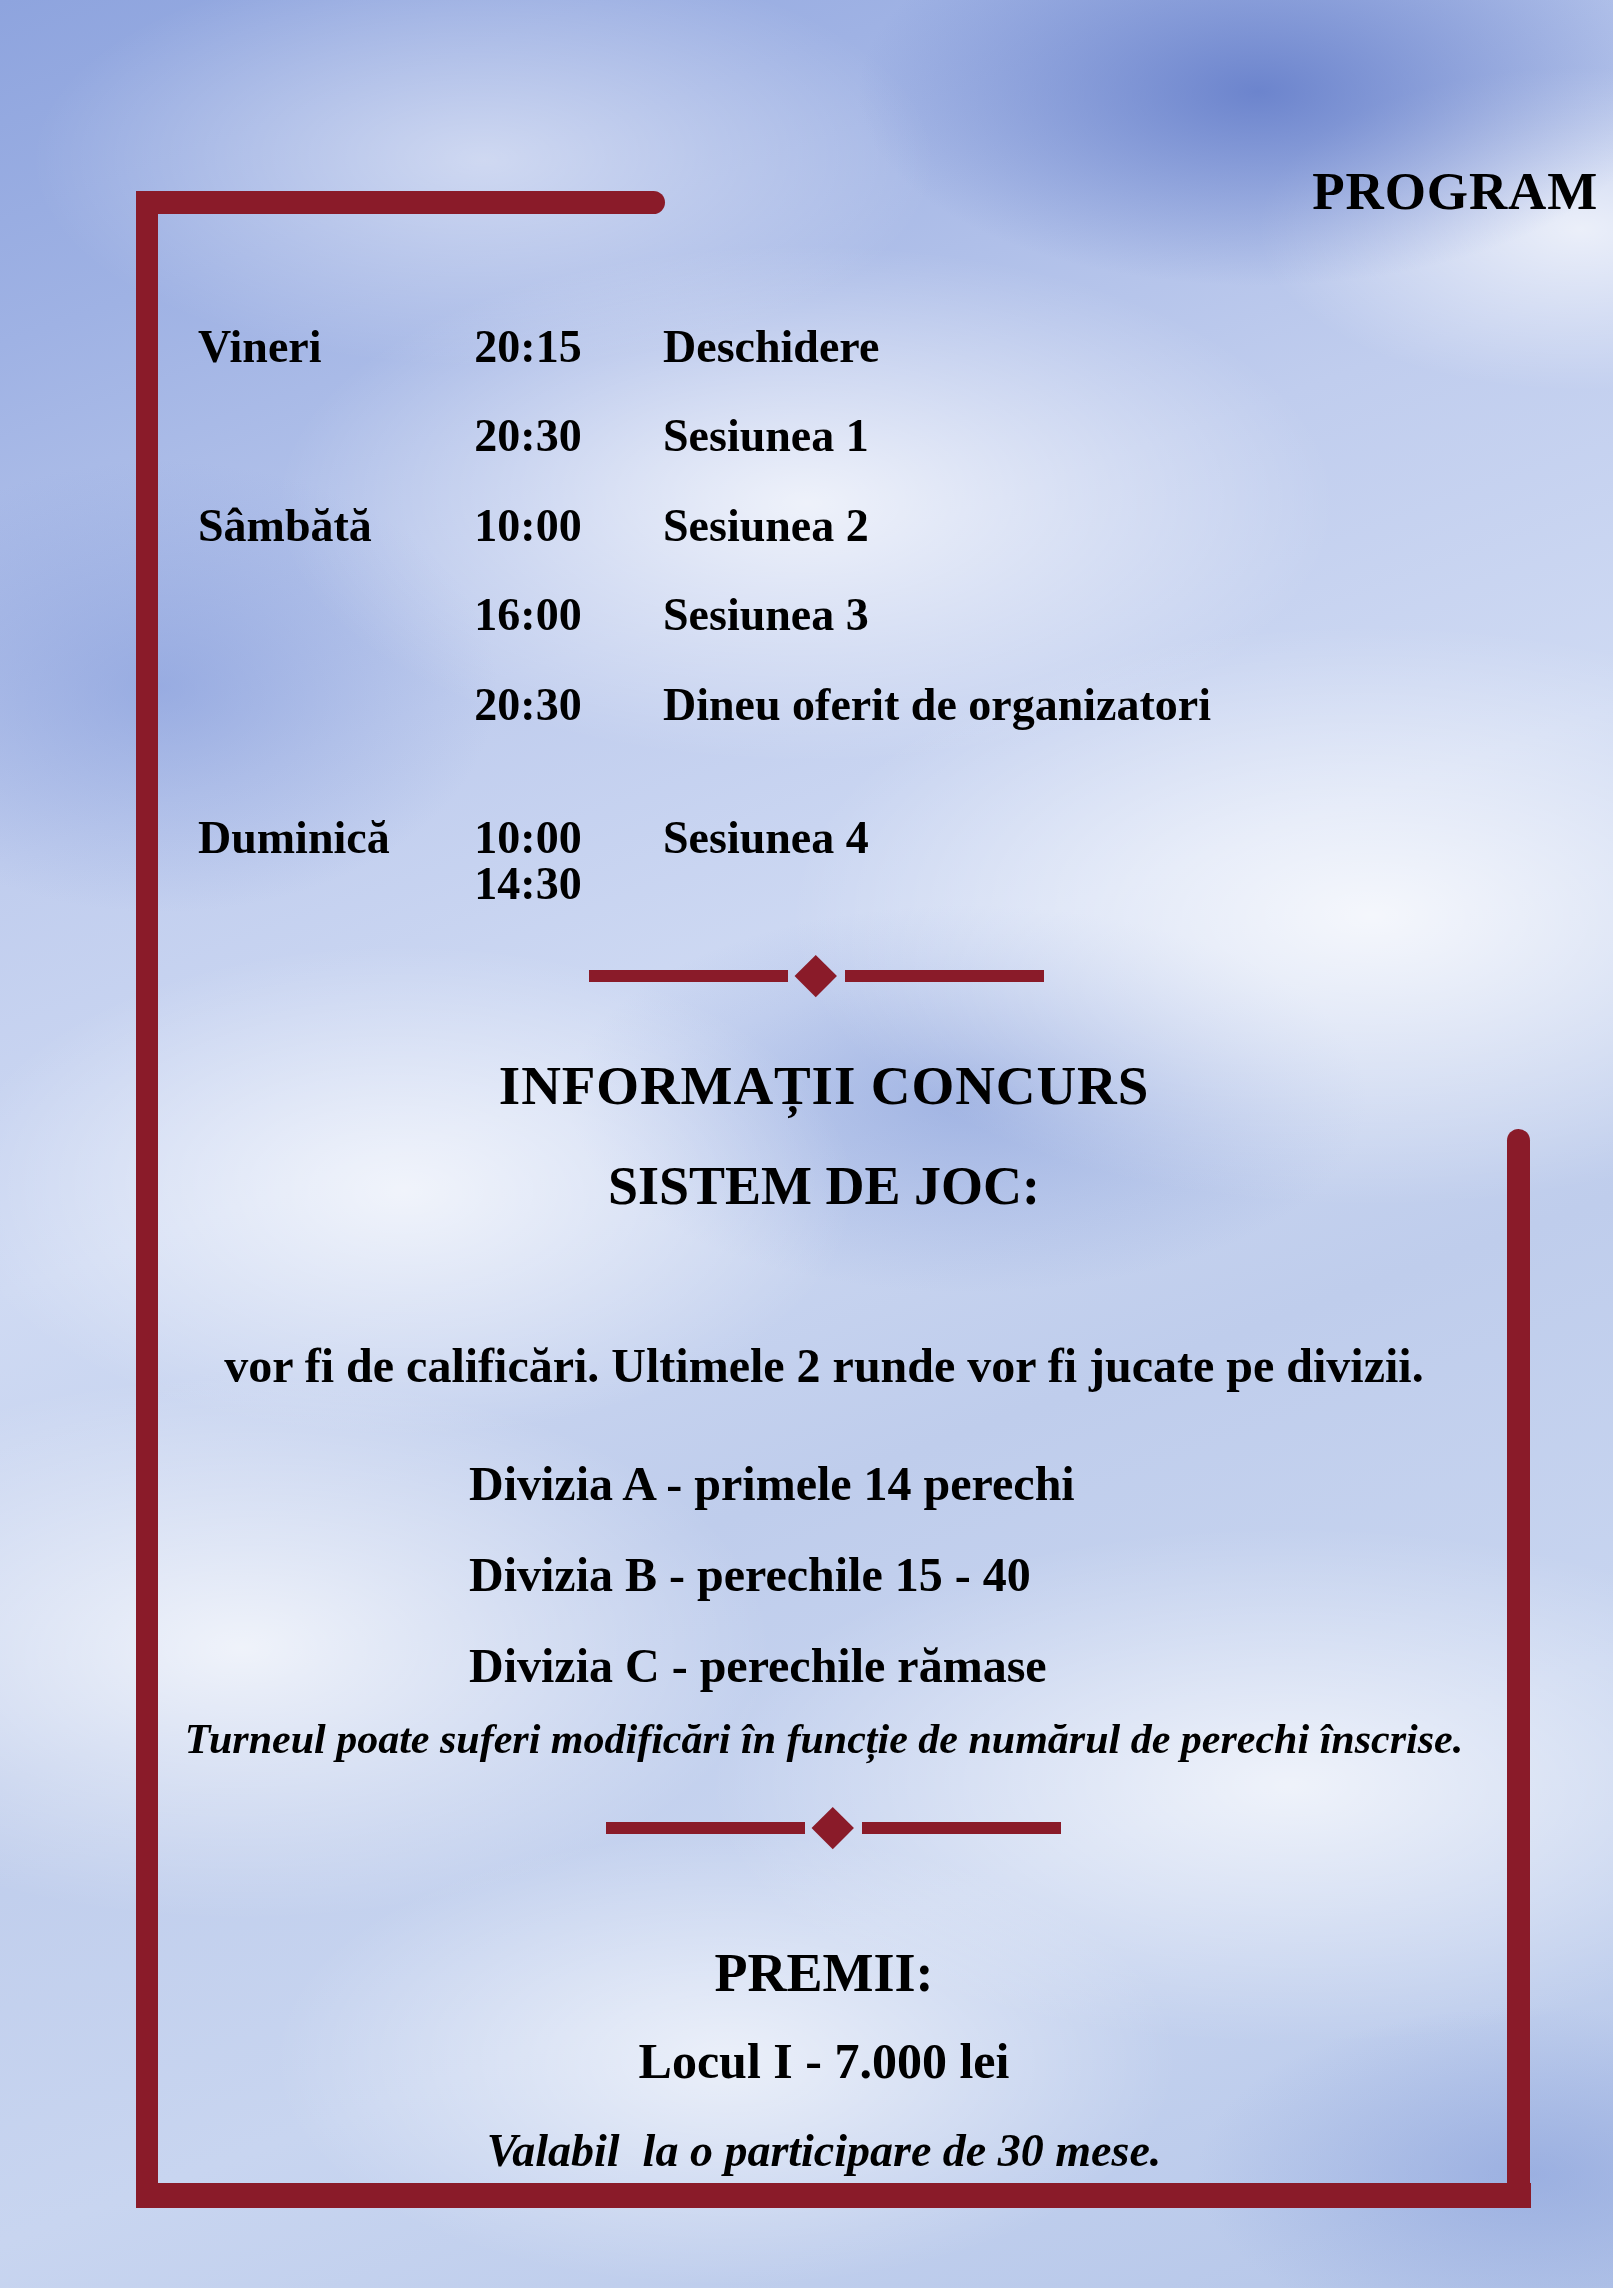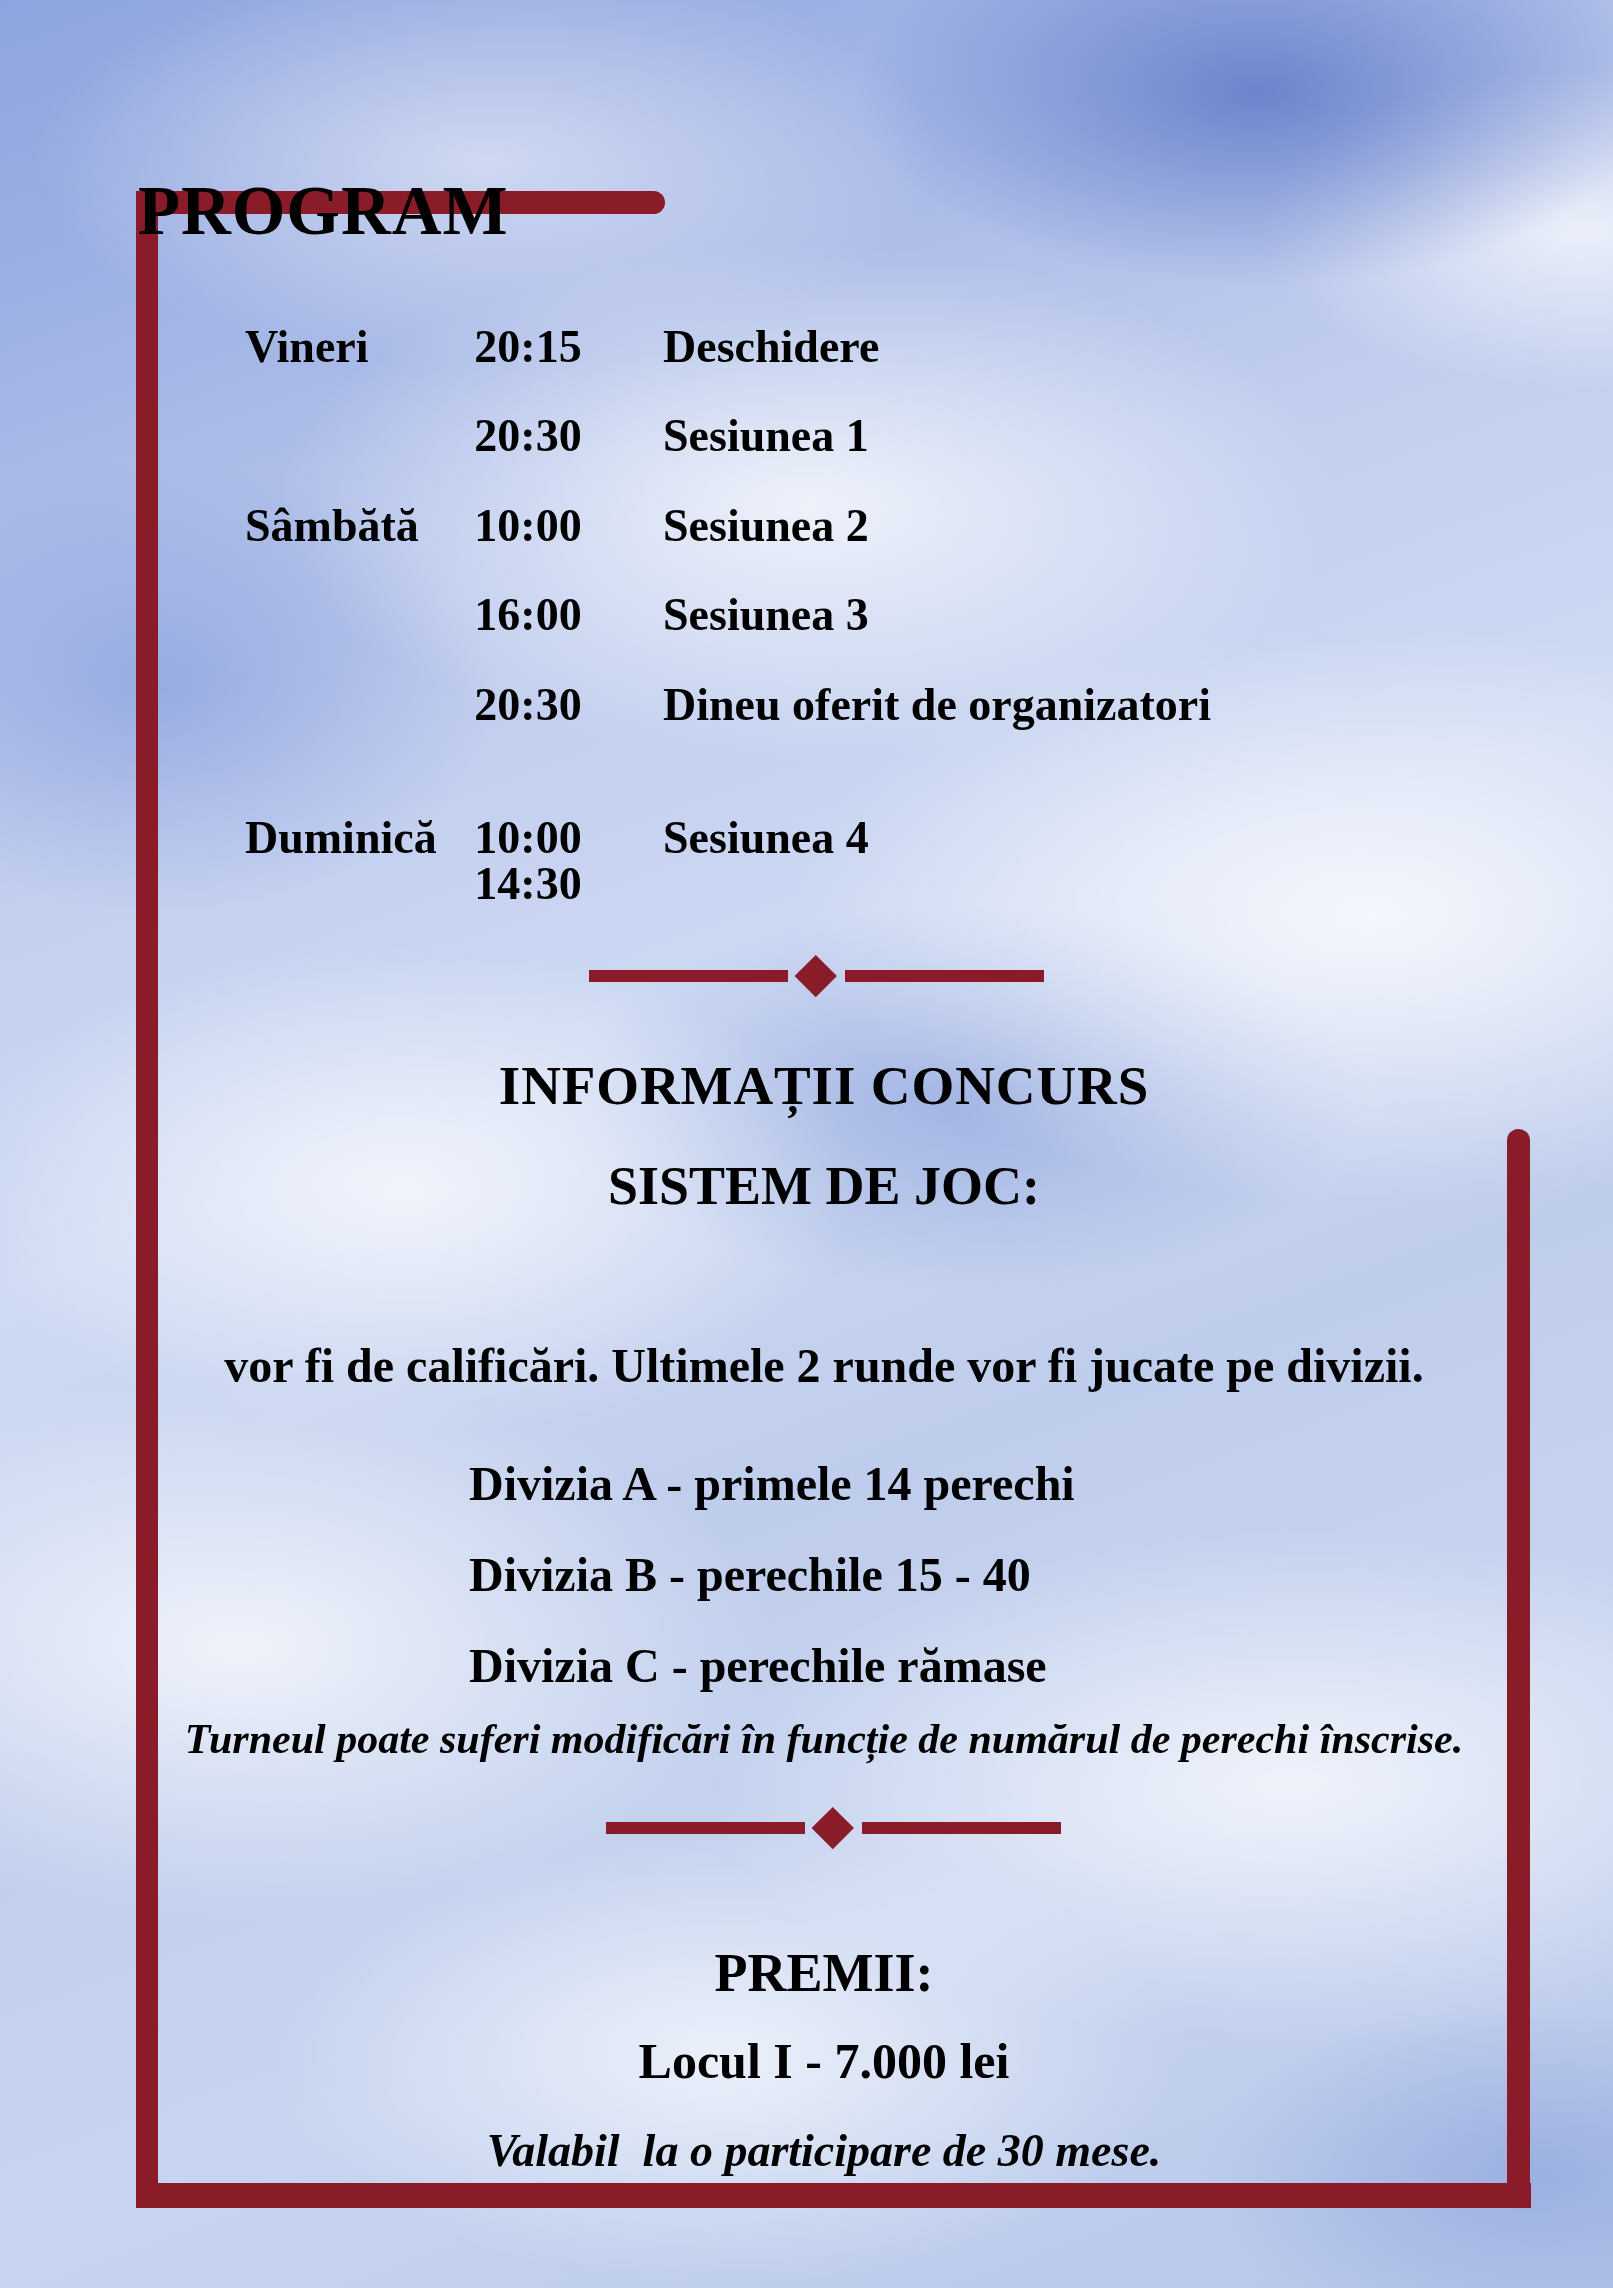--- a/index.html
+++ b/index.html
@@ -26,24 +26,24 @@
   }
   .bar{position:absolute;background:#8a1b29;}
   .frame-top{left:136px;top:191px;width:529px;height:23px;border-radius:0 12px 12px 0;}
   .frame-left{left:136px;top:191px;width:22px;height:2017px;}
   .frame-right{left:1507px;top:1129px;width:23px;height:1079px;border-radius:12px 12px 0 0;}
   .frame-bottom{left:136px;top:2183px;width:1395px;height:25px;}
 
   .line{position:absolute;white-space:nowrap;font-weight:bold;line-height:1;}
   .center{left:138px;right:103px;text-align:center;}
 
-  .page-title{top:177px;left:138px;right:14.8px;text-align:left;font-size:69px;letter-spacing:0.9px;}
+  .page-title{top:165px;left:138px;right:14.8px;text-align:right;font-size:53px;letter-spacing:0.9px;}
 
   .sched-row{position:absolute;left:198px;right:55px;height:65px;font-size:46px;font-weight:bold;line-height:65px;}
-  .sched-row .day{position:absolute;left:0;top:0;white-space:nowrap;margin-left:47px;}
+  .sched-row .day{position:absolute;left:0;top:0;white-space:nowrap;}
   .sched-row .time{position:absolute;left:219px;top:0;width:222px;text-align:center;white-space:nowrap;}
   .sched-row .event{position:absolute;left:465px;top:0;white-space:nowrap;}
 
   .divider{position:absolute;width:455px;height:42px;}
   .divider .seg{position:absolute;top:15.7px;width:199px;height:12px;background:#8a1b29;}
   .divider .seg.l{left:0;}
   .divider .seg.r{right:0;}
   .divider .diamond{position:absolute;left:212px;top:6.5px;width:29.5px;height:29.5px;background:#8a1b29;transform:rotate(45deg);}
 
   .info-heading{top:1058px;font-size:55px;letter-spacing:0.9px;}

